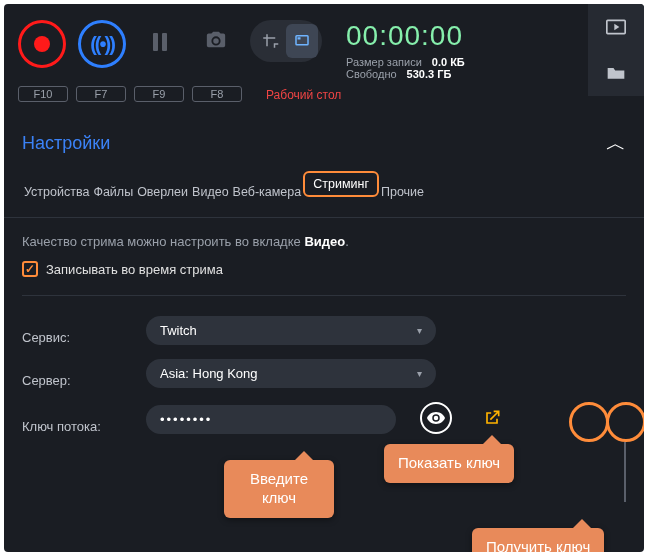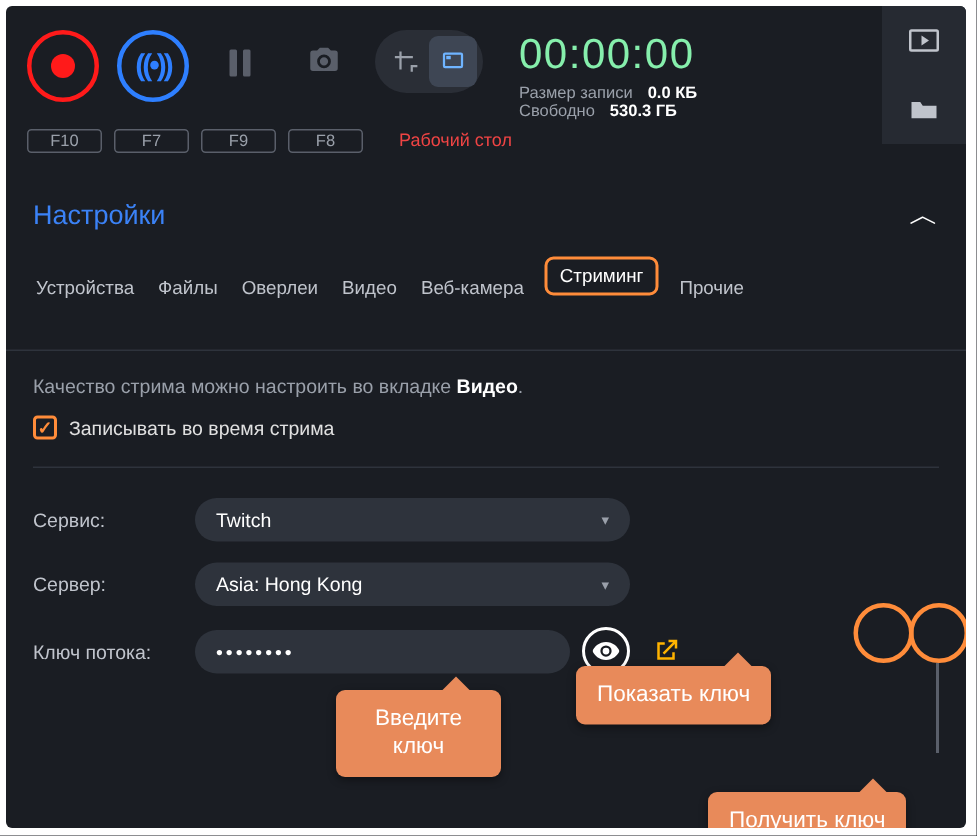--- a/index.html
+++ b/index.html
@@ -60,37 +60,37 @@
     position:absolute; right:0; top:0; width:56px;
     background:#262a32; height:92px;
     display:flex; flex-direction:column;
   }
   .rightcol .rbtn {
     flex:1; display:flex; align-items:center; justify-content:center;
     color:#c0c4cc;
   }
   .hotkey-row {
     display:flex; gap:8px; padding: 6px 14px 10px 14px;
-    align-items:flex-start;
+    align-items:flex-end;
   }
   .hk {
     border:1px solid #5a5f6a; color:#9aa0aa; font-size:11px;
     padding:1px 0; border-radius:3px; width:50px; text-align:center;
   }
   .hk-label { font-size:12px; color:#ef4444; margin-left:4px; }
 
   .section-hdr {
     display:flex; justify-content:space-between; align-items:center;
     padding: 18px 18px 4px 18px;
   }
   .section-hdr h2 { font-size:18px; font-weight:500; color:#3b82f6; }
   .chev { color:#fff; font-size:20px; }
 
   .tabs {
-    display:flex; gap:12px; padding: 10px 18px 16px 18px;
+    display:flex; gap:0; padding: 10px 18px 0 18px;
     font-size:12.5px; color:#c0c4cc; flex-wrap:wrap;
     border-bottom:1px solid #2e333c;
     align-items:center;
   }
   .tab { padding:4px 2px 8px 2px; cursor:pointer; white-space:nowrap; }
   .tab.active {
     border:2px solid #ff8c3a; border-radius:6px;
     padding:4px 8px; color:#fff; margin-bottom:20px;
   }
 
@@ -99,21 +99,21 @@
   .hint b { color:#fff; }
   .chk-row { display:flex; align-items:center; gap:8px; color:#e0e0e0; margin-bottom:18px; }
   .chk {
     width:16px; height:16px; border:2px solid #ff8c3a; border-radius:3px;
     display:flex; align-items:center; justify-content:center;
     color:#ff8c3a; font-size:12px; font-weight:bold;
   }
   .divider { border-top:1px solid #2e333c; margin: 0 0 20px 0; }
 
   .form-row {
-    display:flex; align-items:center; margin-bottom:14px; gap:8px;
+    display:flex; align-items:flex-end; margin-bottom:14px; gap:24px;
   }
   .form-row .lbl { width:100px; color:#c0c4cc; font-size:13px; }
   .sel {
     flex:1; max-width:290px; background:#2e333c; border-radius:16px;
     padding:7px 14px; color:#fff; font-size:13px;
     display:flex; justify-content:space-between; align-items:center;
   }
   .sel-ar { color:#9aa0aa; font-size:10px; }
   .key-row .sel { max-width:250px; letter-spacing:2px; padding:7px 14px; }
   .icon-btn {

